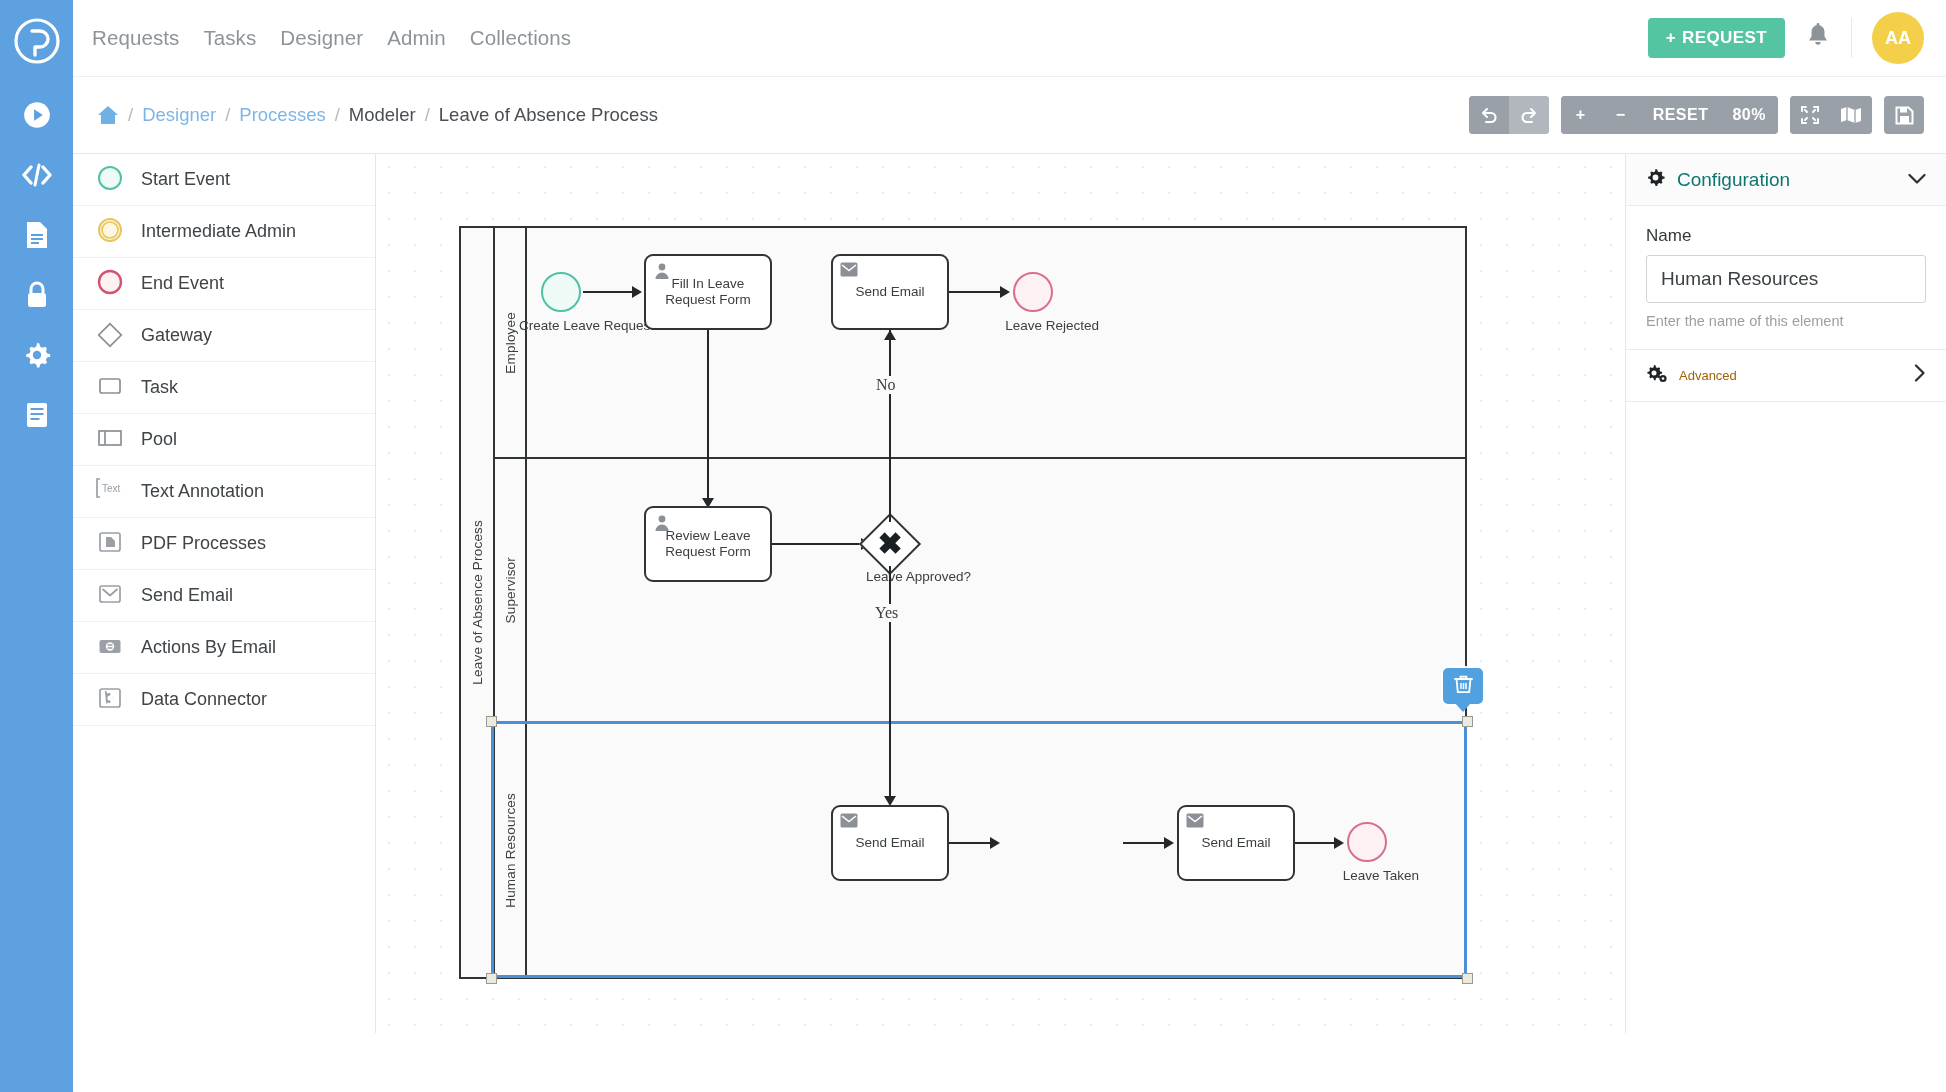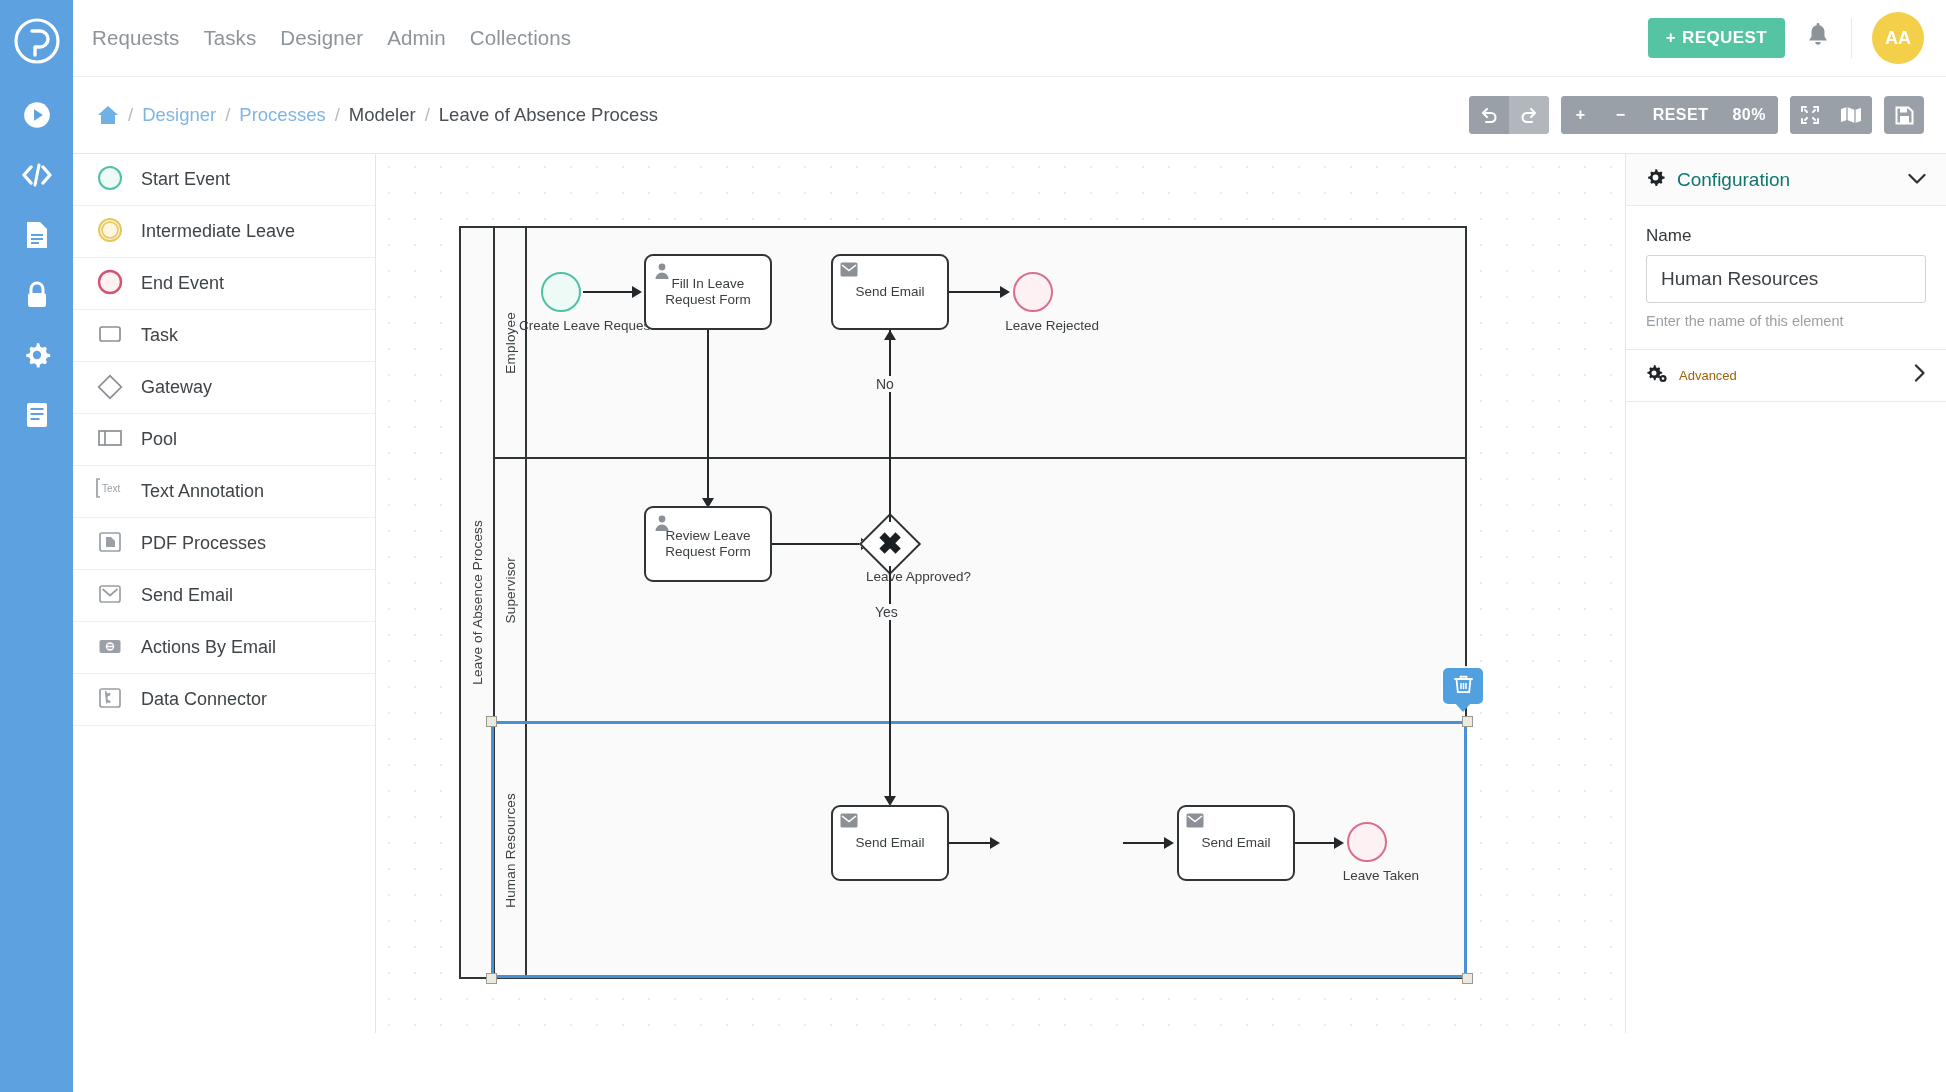--- a/index.html
+++ b/index.html
@@ -147,21 +147,21 @@
     font-size: 30px; font-weight: bold; color: #1c1f21; line-height: 1;
   }
   .flow { position: absolute; background: #24282b; }
   .flow.h { height: 2px; }
   .flow.v { width: 2px; }
   .arrow { position: absolute; width: 0; height: 0; }
   .arrow.r { border-left: 10px solid #24282b; border-top: 6px solid transparent; border-bottom: 6px solid transparent; }
   .arrow.d { border-top: 10px solid #24282b; border-left: 6px solid transparent; border-right: 6px solid transparent; }
   .arrow.u { border-bottom: 10px solid #24282b; border-left: 6px solid transparent; border-right: 6px solid transparent; }
   .flow-label {
-    position: absolute; font-size: 14px; color: #3a3f42; background: #fafafa; padding: 0 3px;
+    position: absolute; font-size: 16px; color: #3a3f42; background: #fafafa; padding: 0 3px; font-family: Liberation Serif, serif;
   }
 
   
   .cfg {
     position: absolute; left: 1625px; top: 154px; width: 321px; height: 879px;
     background: #ffffff; border-left: 1px solid #e4e6e8;
   }
   .cfg-hdr {
     height: 52px; display: flex; align-items: center; gap: 12px; padding: 0 20px;
     border-bottom: 1px solid #e8eaec; background: #fbfbfc; cursor: pointer;
@@ -355,45 +355,45 @@
       </span>
       <span>Start Event</span>
     </div>
     <div class="pitem">
       <span class="pico">
         <svg width="26" height="26" viewBox="0 0 26 26">
             <circle cx="13" cy="13" r="11" fill="#fdf6e0" stroke="#e8c65c" stroke-width="2"></circle>
             <circle cx="13" cy="13" r="8" fill="none" stroke="#e8c65c" stroke-width="1.6"></circle>
           </svg>
       </span>
-      <span>Intermediate Leave</span>
+      <span>Intermediate Admin</span>
     </div>
     <div class="pitem">
       <span class="pico">
         <svg width="26" height="26" viewBox="0 0 26 26">
             <circle cx="13" cy="13" r="11" fill="#fdf1f4" stroke="#d4536f" stroke-width="2.4"></circle>
           </svg>
       </span>
       <span>End Event</span>
-    </div>
-    <div class="pitem">
-      <span class="pico">
-        <svg width="26" height="26" viewBox="0 0 26 26">
-            <rect x="3" y="6" width="20" height="14" rx="2" fill="#fff" stroke="#8b9096" stroke-width="1.7"></rect>
-          </svg>
-      </span>
-      <span>Task</span>
     </div>
     <div class="pitem">
       <span class="pico">
         <svg width="28" height="28" viewBox="0 0 28 28">
             <rect x="6" y="6" width="16" height="16" fill="#fff" stroke="#8b9096" stroke-width="1.7" transform="rotate(45 14 14)"></rect>
           </svg>
       </span>
       <span>Gateway</span>
+    </div>
+    <div class="pitem">
+      <span class="pico">
+        <svg width="26" height="26" viewBox="0 0 26 26">
+            <rect x="3" y="6" width="20" height="14" rx="2" fill="#fff" stroke="#8b9096" stroke-width="1.7"></rect>
+          </svg>
+      </span>
+      <span>Task</span>
     </div>
     <div class="pitem">
       <span class="pico">
         <svg width="28" height="26" viewBox="0 0 28 26">
             <rect x="3" y="6" width="22" height="14" fill="#fff" stroke="#8b9096" stroke-width="1.7"></rect>
             <line x1="9" y1="6" x2="9" y2="20" stroke="#8b9096" stroke-width="1.7"></line>
           </svg>
       </span>
       <span>Pool</span>
     </div>

